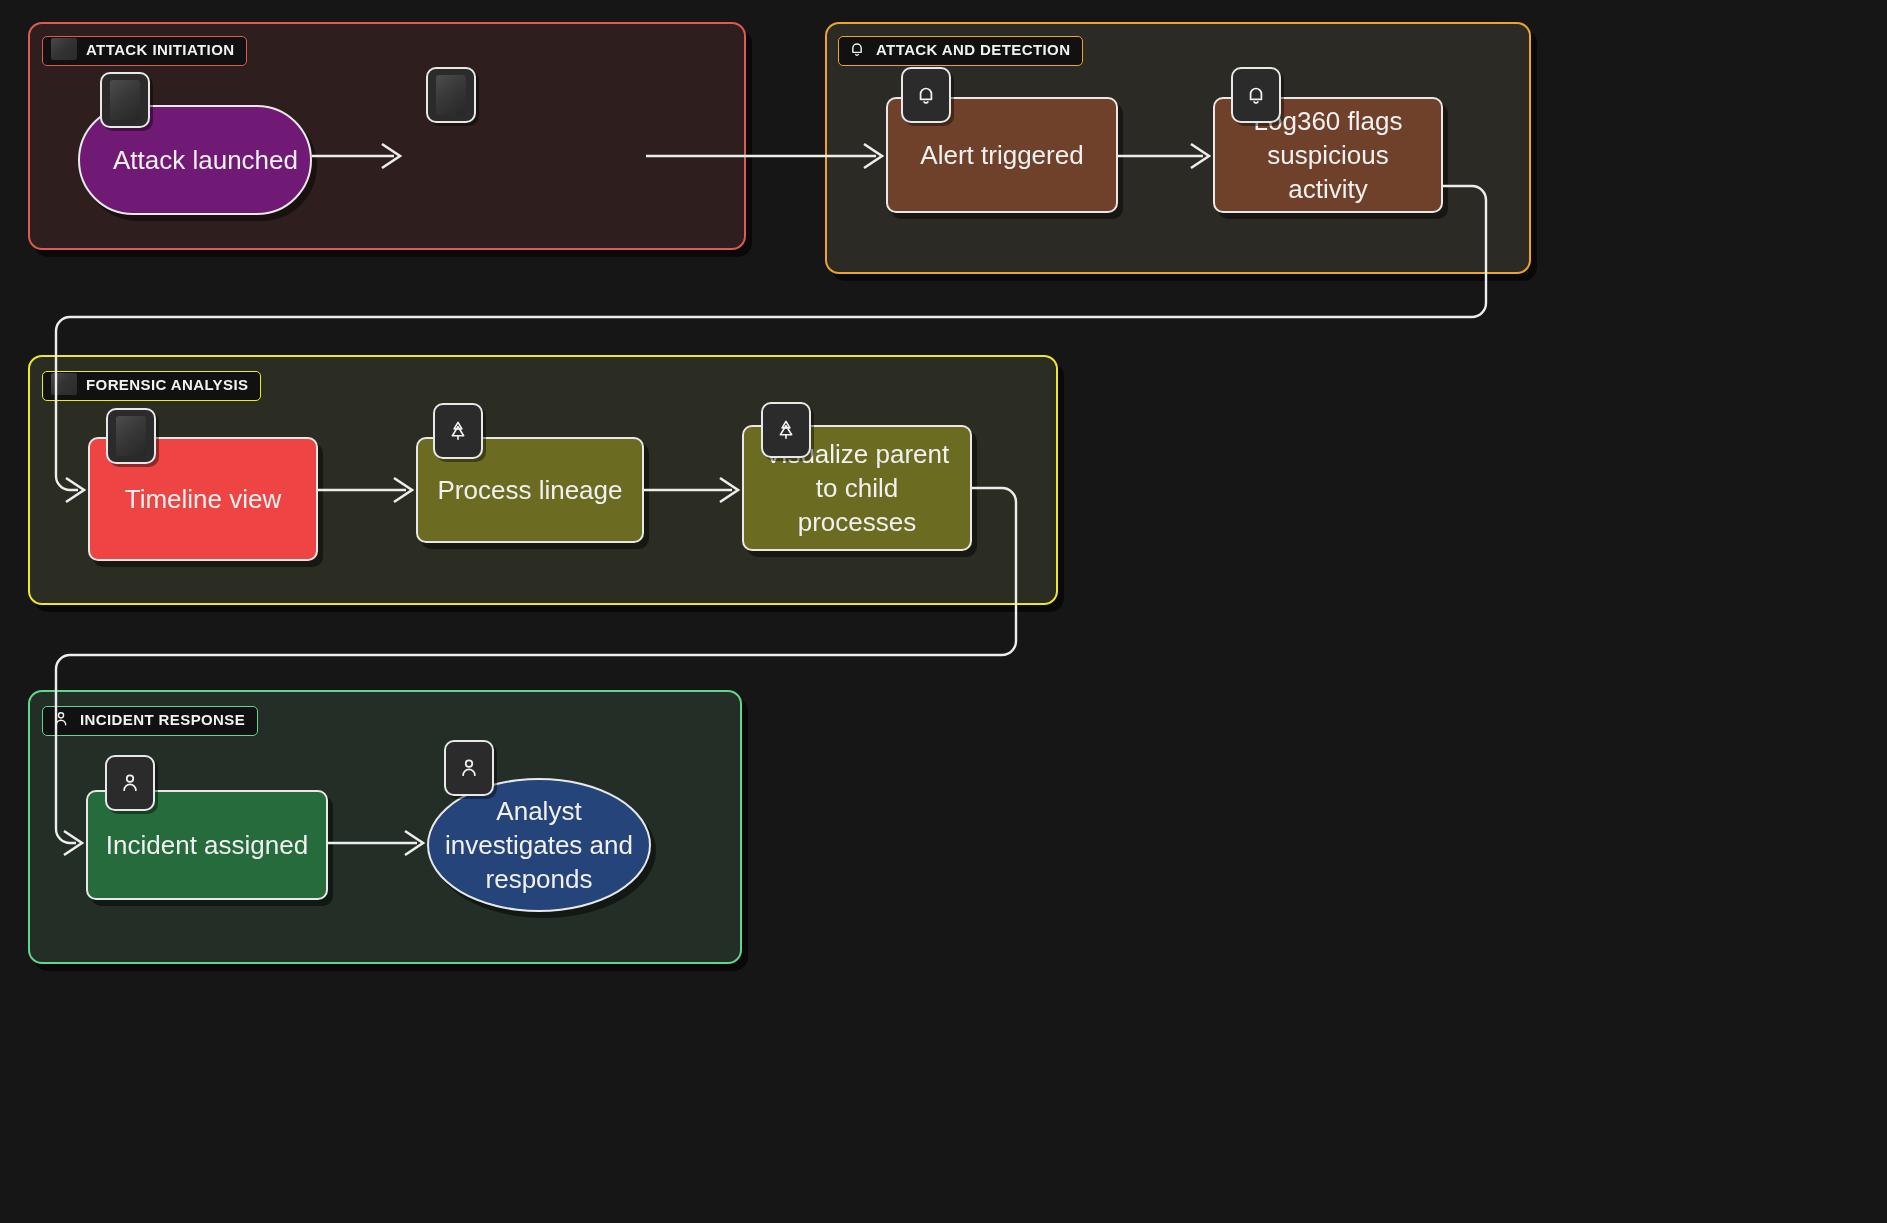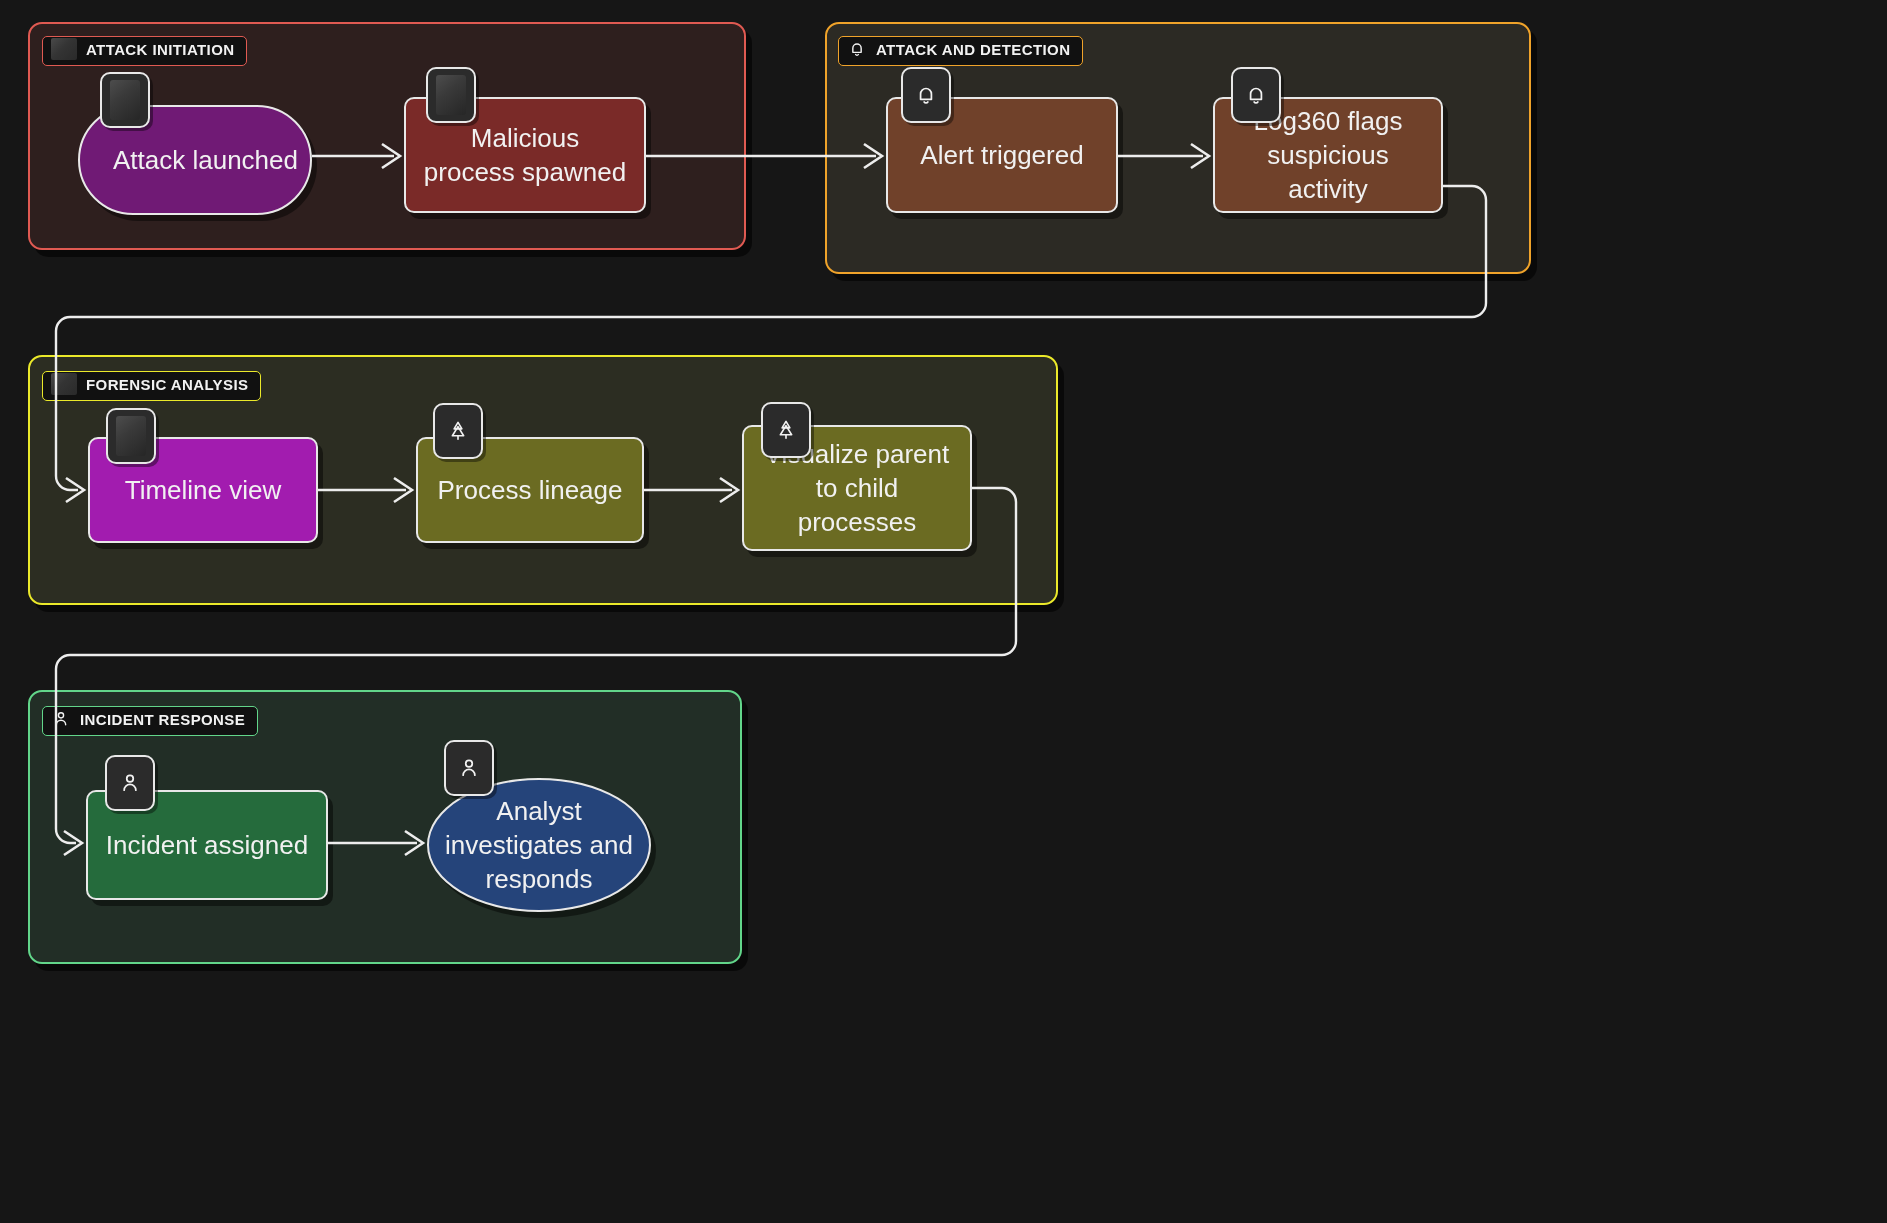--- a/index.html
+++ b/index.html
@@ -96,24 +96,20 @@
     <span class="gl-text">ATTACK INITIATION</span>
   </div>
 
   <div class="node round-term" style="left:78px;top:105px;width:234px;height:110px;background:#701a75;justify-content:flex-end;">
     <span>Attack launched</span>
   </div>
   <div class="badge" style="left:100px;top:72px;">
     <span class="tofu-big"></span>
   </div>
 
-  <div class="node" style="left:404px;top:97px;width:242px;height:116px;background:#7a2a28;white-space:pre-line;">
-    <span>Malicious
-process spawned</span>
-  </div>
   <div class="badge" style="left:426px;top:67px;">
     <span class="tofu-big"></span>
   </div>
 
   <div class="group" style="left:825px;top:22px;width:706px;height:252px;border:2px solid #f0a32a;background:#2c2a24;"></div>
   <div class="group-label" style="left:838px;top:36px;border:1.5px solid #f0a32a;">
     <span class="gl-icon">
       <svg viewBox="0 0 24 24" width="20" height="20" fill="none" stroke="#f2f2f2" stroke-width="1.7" stroke-linecap="round" stroke-linejoin="round">
         <path d="M7 16 V11 a5 5 0 0 1 10 0 v5 z"></path>
         <path d="M10.3 18.6 a2 2 0 0 0 3.4 0"></path>
@@ -143,21 +139,21 @@
       <path d="M10.3 18.4 a2 2 0 0 0 3.4 0"></path>
     </svg>
   </div>
 
   <div class="group" style="left:28px;top:355px;width:1030px;height:250px;border:2px solid #ebe92a;background:#2c2d22;"></div>
   <div class="group-label" style="left:42px;top:371px;border:1.5px solid #ebe92a;align-items:center;">
     <span class="tofu"></span>
     <span class="gl-text">FORENSIC ANALYSIS</span>
   </div>
 
-  <div class="node" style="left:88px;top:437px;width:230px;height:106px;background:#a21caf;">
+  <div class="node" style="left:88px;top:437px;width:230px;height:124px;background:#ef4444;">
     <span>Timeline view</span>
   </div>
   <div class="badge" style="left:106px;top:408px;">
     <span class="tofu-big"></span>
   </div>
 
   <div class="node" style="left:416px;top:437px;width:228px;height:106px;background:#6b6b22;">
     <span>Process lineage</span>
   </div>
   <div class="badge" style="left:433px;top:403px;">

